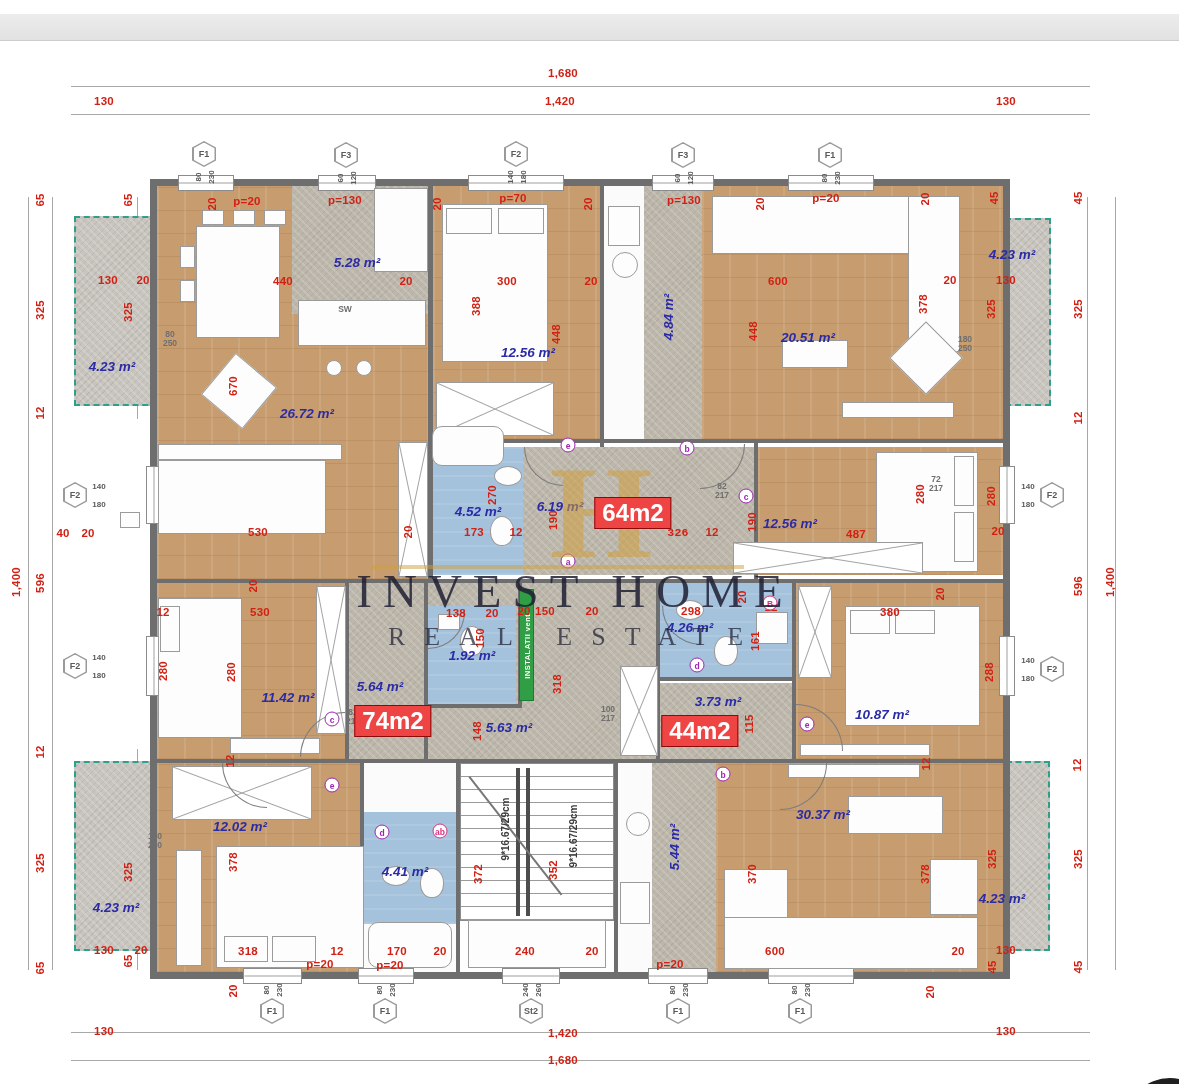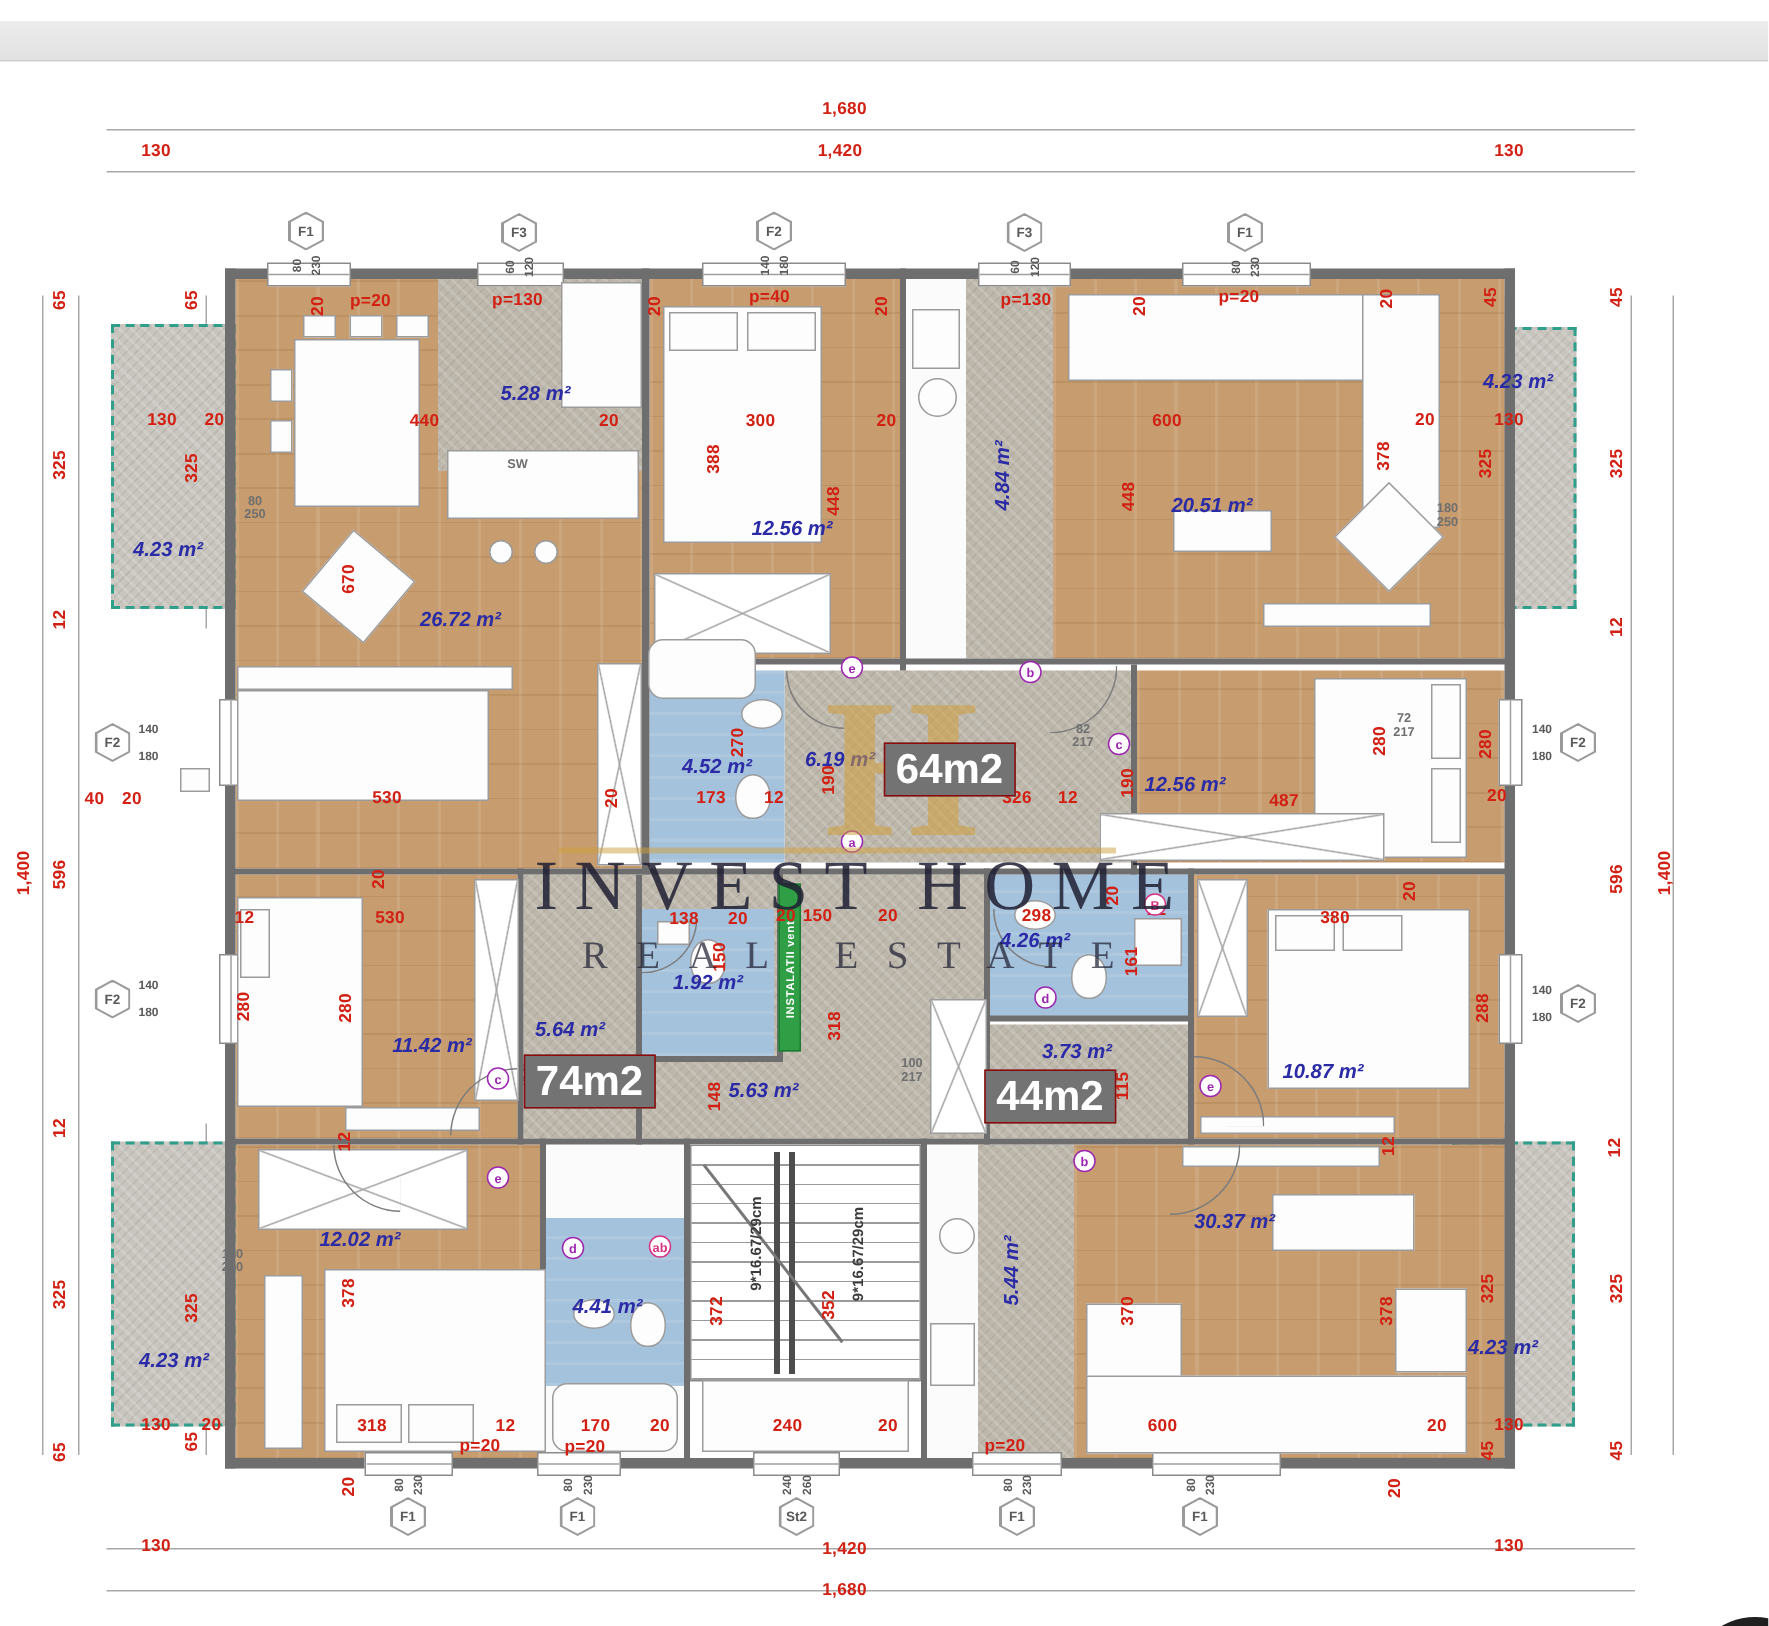--- a/index.html
+++ b/index.html
@@ -42,22 +42,22 @@
   .diag{position:absolute;height:2px;background:#777;transform-origin:0 0;}
   
   .dl{position:absolute;background:#a8a8a8;}
   
   .dim{position:absolute;transform:translate(-50%,-50%);font-weight:700;font-size:11.5px;
        color:#d22114;white-space:nowrap;letter-spacing:.2px;}
   .dim.rot{transform:translate(-50%,-50%) rotate(-90deg);}
   .area{position:absolute;transform:translate(-50%,-50%);font-weight:700;font-style:italic;
         font-size:13.5px;color:#2b2ba6;white-space:nowrap;}
   .area.rot{transform:translate(-50%,-50%) rotate(-90deg);}
-  .badge{position:absolute;transform:translate(-50%,-50%);background:#737373;color:#fff;
-         font-weight:700;font-size:28px;padding:1px 7px;border:1px solid #8d0a0a;white-space:nowrap;}
+  .badge{position:absolute;transform:translate(-50%,-50%);background:#ef4444;color:#fff;
+         font-weight:700;font-size:24px;padding:1px 7px;border:1px solid #8d0a0a;white-space:nowrap;}
   .spec{position:absolute;transform:translate(-50%,-50%);color:#6f6f6f;font-weight:700;
         font-size:8.5px;line-height:1.1;text-align:center;white-space:nowrap;}
   .snote{position:absolute;transform:translate(-50%,-50%) rotate(-90deg);color:#3c3c3c;
          font-weight:700;font-size:10px;white-space:nowrap;}
   .letter{position:absolute;transform:translate(-50%,-50%);width:15px;height:15px;background:#fff;
           border:1.5px solid #9d27b0;border-radius:50%;color:#9d27b0;font-weight:700;font-size:8.5px;
           display:flex;align-items:center;justify-content:center;box-sizing:border-box;}
   .letter.pink{border-color:#d63384;color:#d63384;}
   .hex{position:absolute;width:24px;height:26px;transform:translate(-50%,-50%);}
   .hex .ho{position:absolute;inset:0;background:#9a9a9a;clip-path:polygon(50% 0,100% 25%,100% 75%,50% 100%,0 75%,0 25%);}
@@ -287,21 +287,21 @@
       <span class="dim rot" style="left: 992px; top: 953px;">45</span>
       <span class="dim rot" style="left: 1078px; top: 953px;">45</span>
       <span class="dim" style="left: 108px; top: 266px;">130</span>
       <span class="dim" style="left: 143px; top: 266px;">20</span>
       <span class="dim" style="left: 1006px; top: 266px;">130</span>
       <span class="dim" style="left: 104px; top: 936px;">130</span>
       <span class="dim" style="left: 141px; top: 936px;">20</span>
       <span class="dim" style="left: 1006px; top: 936px;">130</span>
       <span class="dim" style="left: 247px; top: 187px;">p=20</span>
       <span class="dim" style="left: 345px; top: 186px;">p=130</span>
-      <span class="dim" style="left: 513px; top: 184px;">p=40</span>
+      <span class="dim" style="left: 513px; top: 184px;">p=70</span>
       <span class="dim" style="left: 684px; top: 186px;">p=130</span>
       <span class="dim" style="left: 826px; top: 184px;">p=20</span>
       <span class="dim rot" style="left: 212px; top: 190px;">20</span>
       <span class="dim rot" style="left: 437px; top: 190px;">20</span>
       <span class="dim rot" style="left: 588px; top: 190px;">20</span>
       <span class="dim rot" style="left: 760px; top: 190px;">20</span>
       <span class="dim rot" style="left: 925px; top: 185px;">20</span>
       <span class="dim" style="left: 283px; top: 267px;">440</span>
       <span class="dim" style="left: 406px; top: 267px;">20</span>
       <span class="dim" style="left: 507px; top: 267px;">300</span>
@@ -311,21 +311,21 @@
       <span class="dim rot" style="left: 476px; top: 292px;">388</span>
       <span class="dim rot" style="left: 556px; top: 320px;">448</span>
       <span class="dim rot" style="left: 753px; top: 317px;">448</span>
       <span class="dim rot" style="left: 923px; top: 290px;">378</span>
       <span class="dim rot" style="left: 233px; top: 372px;">670</span>
       <span class="dim rot" style="left: 492px; top: 481px;">270</span>
       <span class="dim" style="left: 474px; top: 518px; text-align: right;">173</span>
       <span class="dim" style="left: 516px; top: 518px;">12</span>
       <span class="dim rot" style="left: 408px; top: 518px;">20</span>
       <span class="dim rot" style="left: 553px; top: 506px;">190</span>
-      <span class="dim" style="left: 678px; top: 518px;">326</span>
+      <span class="dim" style="left: 678px; top: 518px; font-family: Liberation Mono, monospace;">326</span>
       <span class="dim" style="left: 712px; top: 518px;">12</span>
       <span class="dim rot" style="left: 752px; top: 508px;">190</span>
       <span class="dim" style="left: 856px; top: 520px;">487</span>
       <span class="dim rot" style="left: 920px; top: 480px;">280</span>
       <span class="dim rot" style="left: 991px; top: 482px;">280</span>
       <span class="dim" style="left: 998px; top: 517px;">20</span>
       <span class="dim" style="left: 258px; top: 518px;">530</span>
       <span class="dim" style="left: 163px; top: 598px;">12</span>
       <span class="dim rot" style="left: 253px; top: 572px;">20</span>
       <span class="dim" style="left: 260px; top: 598px;">530</span>

